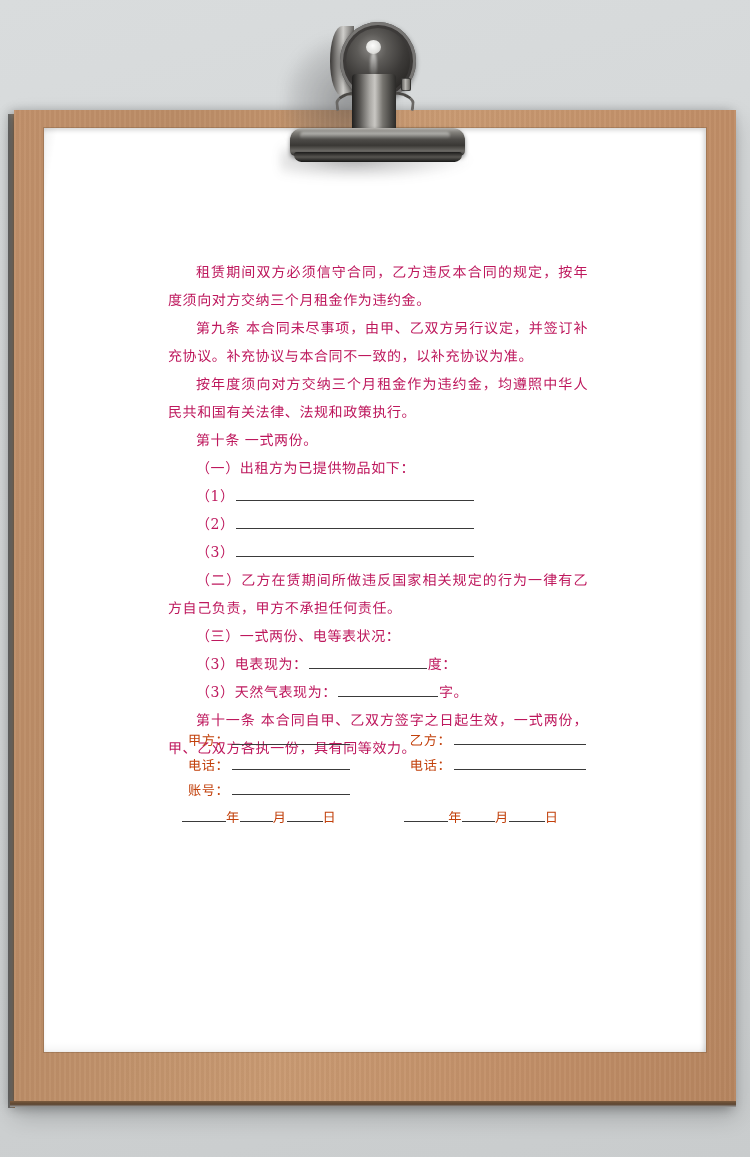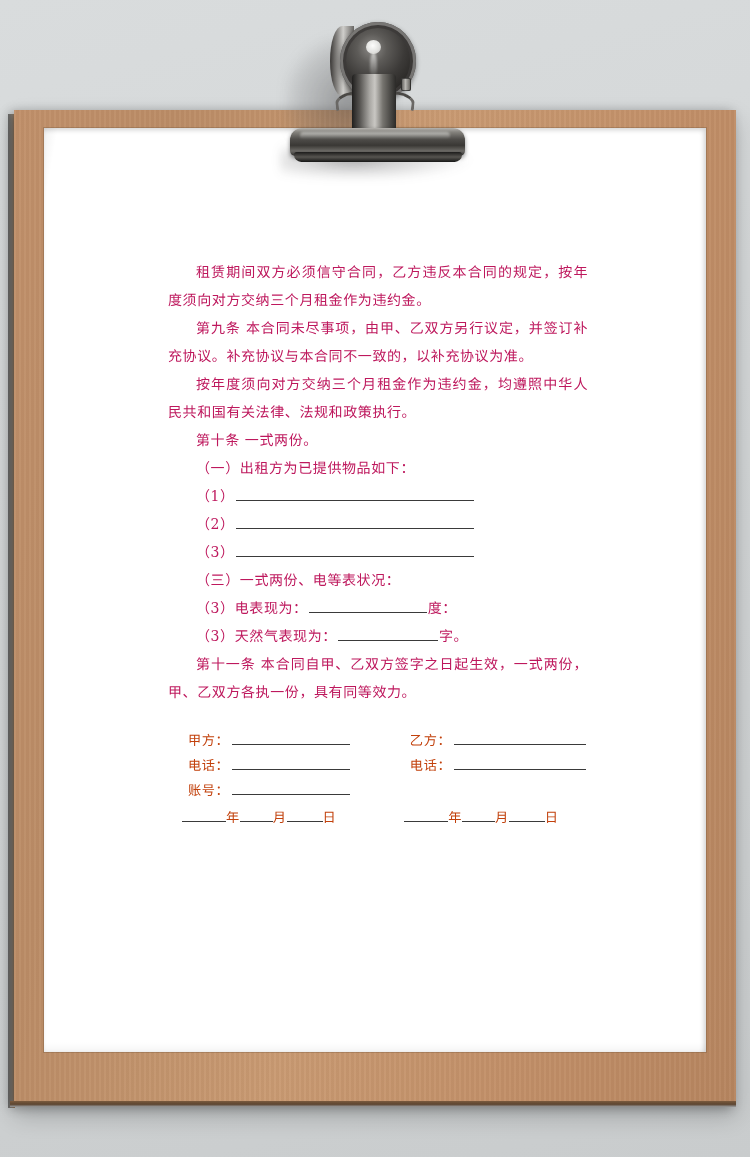--- a/index.html
+++ b/index.html
@@ -342,20 +342,21 @@
   <p class="item">
     <span>（1）</span><span class="blank b-long"></span>
   </p>
   <p class="item">
     <span>（2）</span><span class="blank b-long"></span>
   </p>
   <p class="item">
     <span>（3）</span><span class="blank b-long"></span>
   </p>
 
+  <p class="para">（二）乙方在赁期间所做违反国家相关规定的行为一律有乙方自己负责，甲方不承担任何责任。</p>
 
   <p class="para">（三）一式两份、电等表状况：</p>
 
   <p class="item">
     <span>（3）电表现为：</span><span class="blank b-meter"></span><span>度：</span>
   </p>
   <p class="item">
     <span>（3）天然气表现为：</span><span class="blank b-gas"></span><span>字。</span>
   </p>
 

